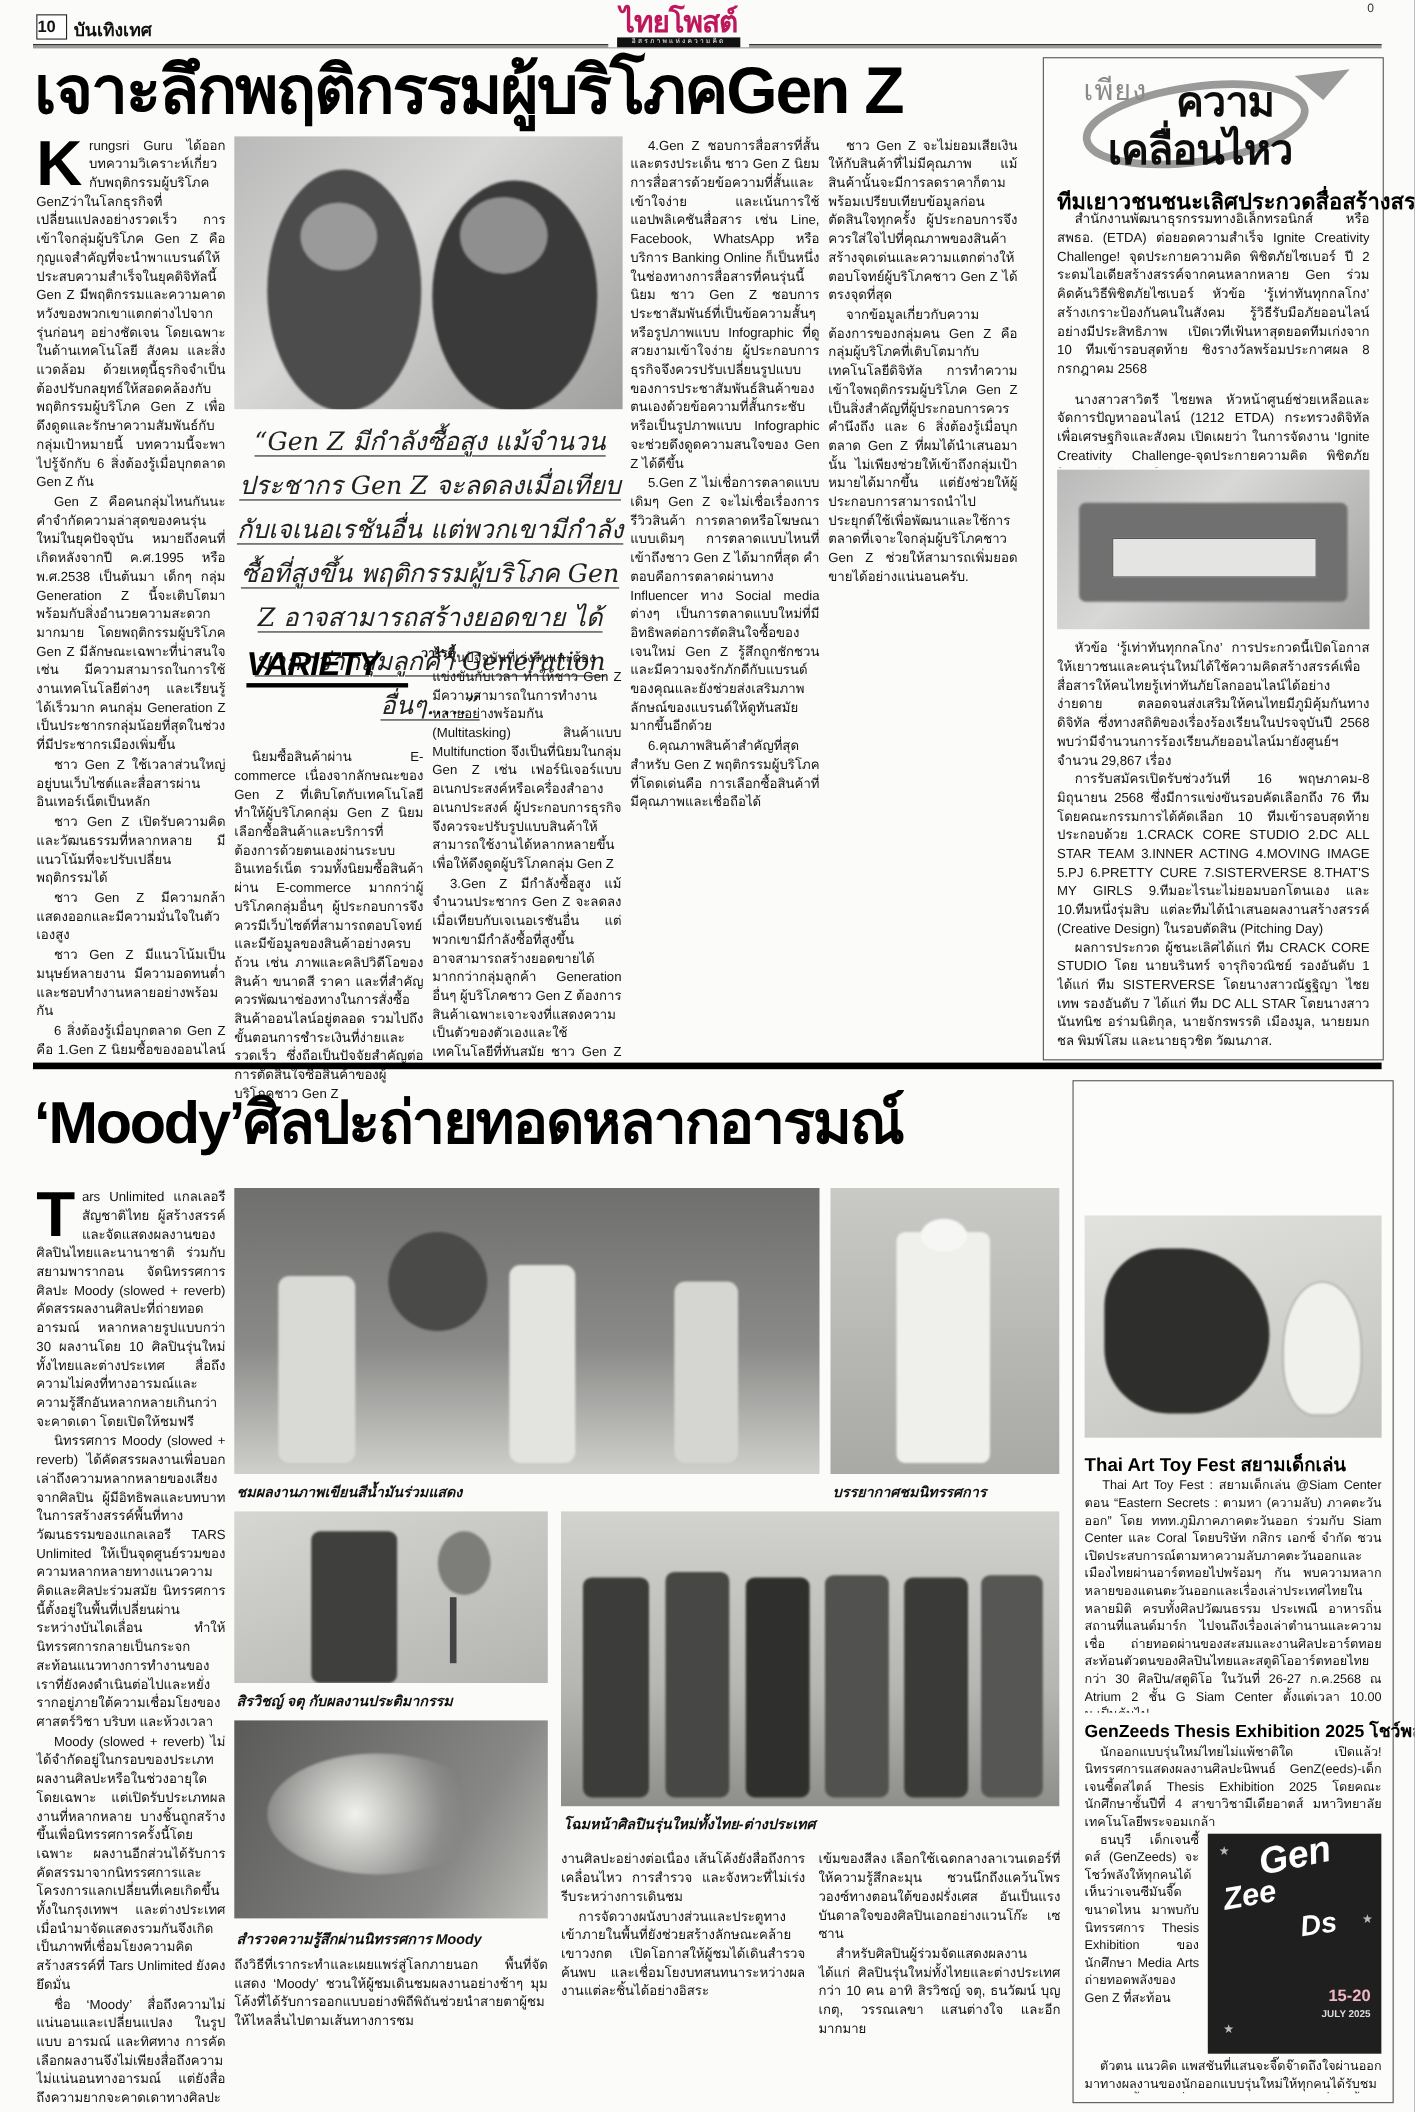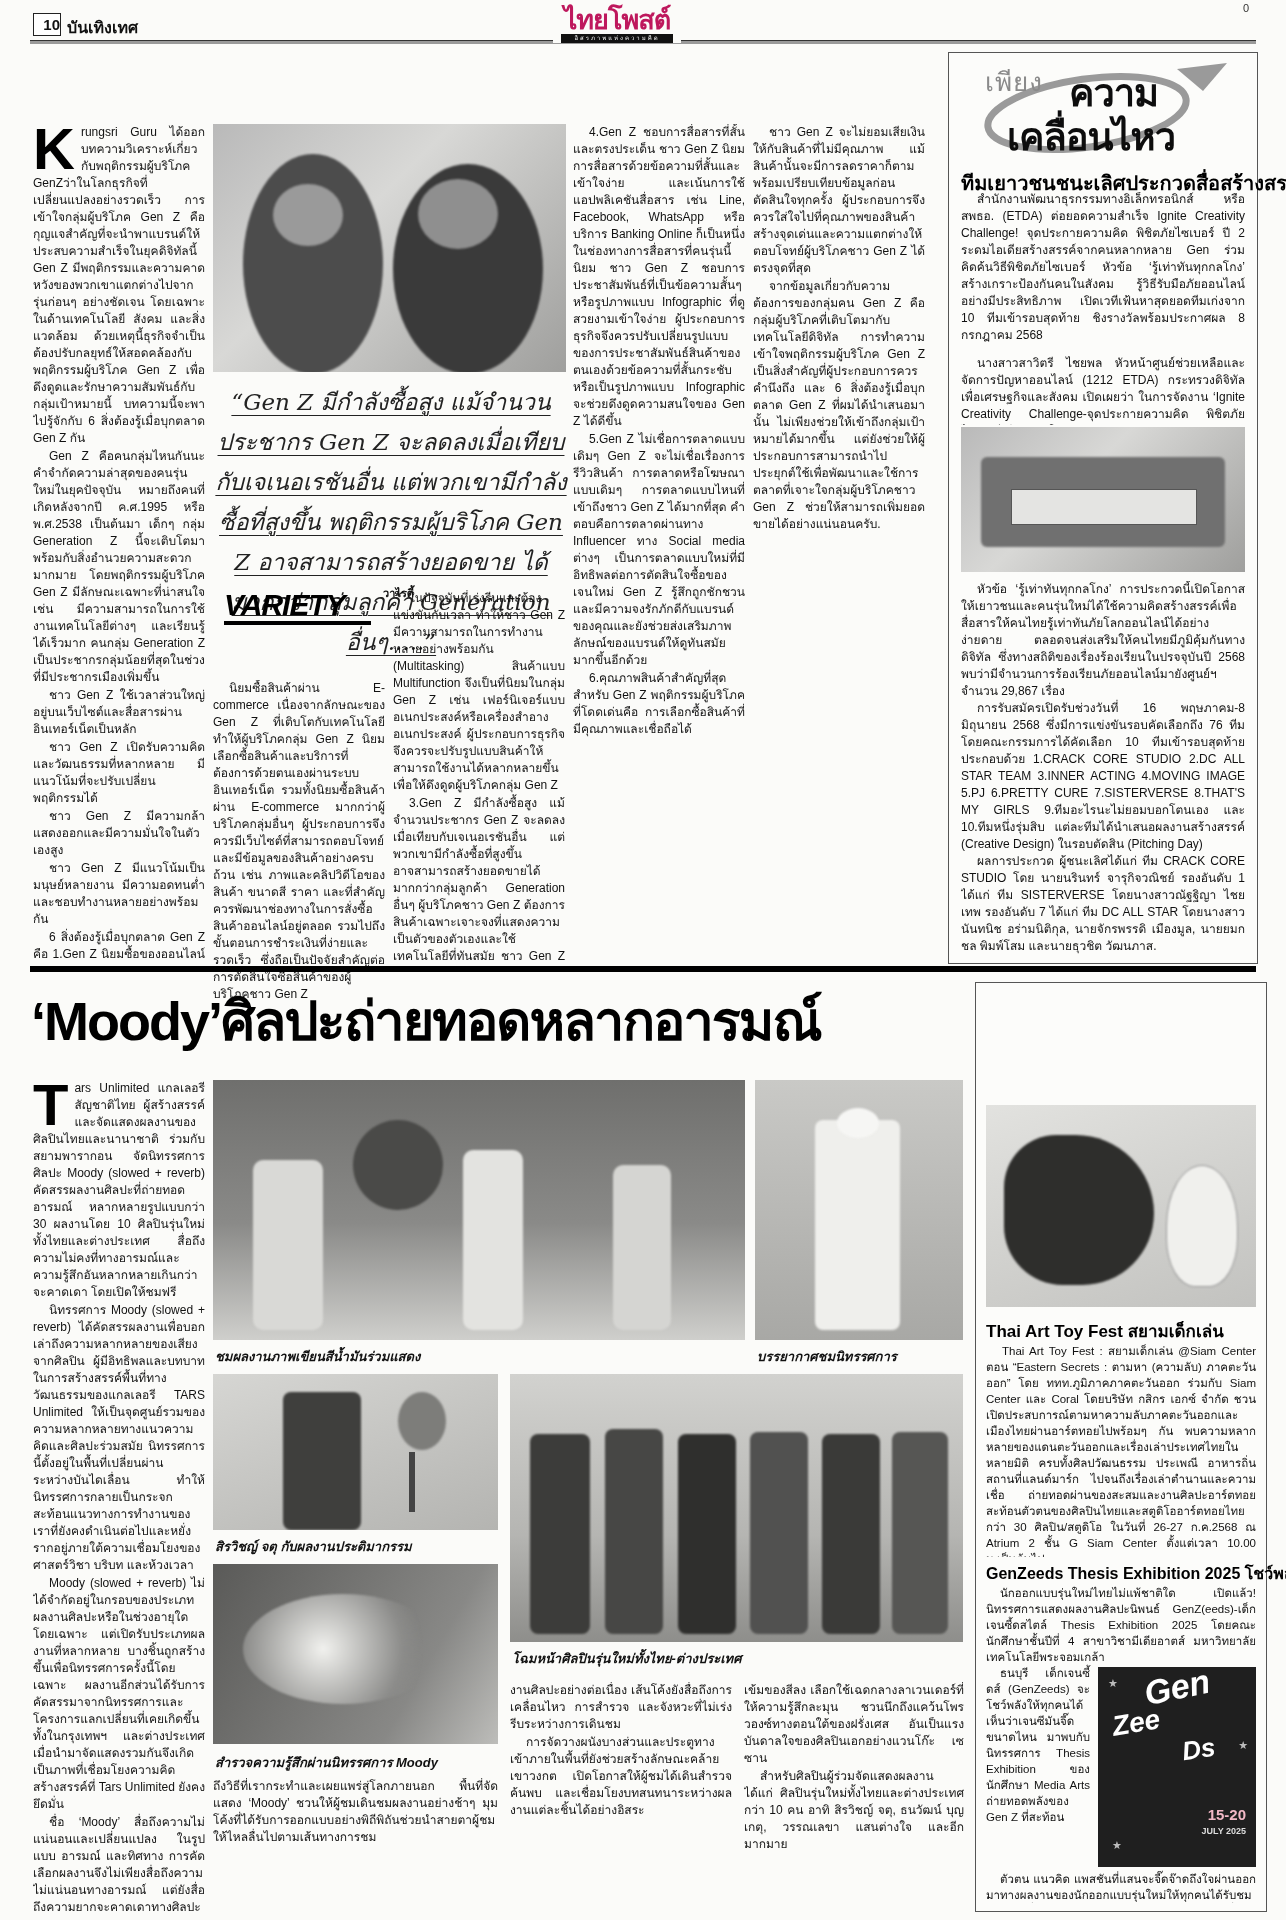--- a/index.html
+++ b/index.html
@@ -1,21 +1,21 @@
 <!DOCTYPE html>
 <html><head>
 <meta charset="utf-8">
 <style>
   html,body{margin:0;padding:0;background:#888;}
   #page{position:relative;width:1286px;height:1920px;background:#fbfbf9;overflow:hidden;
         font-family:"Liberation Sans","DejaVu Sans",sans-serif;color:#111;}
   .abs{position:absolute;}
   
   .pagenum{width:26px;height:21px;border:1.5px solid #222;font-weight:bold;font-size:15px;
-           text-align:right;line-height:21px;background:#fff;}
+           text-align:left;line-height:21px;background:#fff;}
   .section-label{font-weight:bold;font-size:16px;}
   .hdr-rule{height:3px;background:#9a9a9a;border-top:1px solid #333;}
   .masthead{background:#fbfbf9;text-align:center;padding:0 8px;}
   .masthead .mh-name{font-size:27px;font-weight:900;letter-spacing:-1px;color:#be185d;line-height:28px;display:block;}
   .masthead .mh-tag{display:block;background:#111;color:#fff;font-size:6px;letter-spacing:2px;line-height:9px;}
   .corner{font-size:11px;color:#333;}
   
   .headline1{font-size:60px;font-weight:900;letter-spacing:-2px;line-height:62px;color:#000;white-space:nowrap;}
   .headline2{font-size:54px;font-weight:900;letter-spacing:-2px;line-height:58px;color:#000;white-space:nowrap;}
   
@@ -70,20 +70,21 @@
 
   <div class="abs pagenum" style="left:33px;top:13px;">10</div>
   <div class="abs section-label" style="left:67px;top:15px;">บันเทิงเทศ</div>
   <div class="abs hdr-rule" style="left:30px;top:40px;width:1226px;"></div>
   <div class="abs masthead" style="left:553px;top:6px;width:112px;">
     <span class="mh-name">ไทยโพสต์</span>
     <span class="mh-tag">อิสรภาพแห่งความคิด</span>
   </div>
   <div class="abs corner" style="left:1243px;top:2px;">0</div>
 
+  <div class="abs headline1" style="left:31px;top:52px;">เจาะลึกพฤติกรรมผู้บริโภคGen Z</div>
 
   <div class="abs col" style="left:33px;top:124px;width:172px;height:838px;">
     <p class="noind"><span class="dropcap">K</span><span>rungsri Guru ได้ออกบทความวิเคราะห์เกี่ยวกับพฤติกรรมผู้บริโภค GenZว่าในโลกธุรกิจที่เปลี่ยนแปลงอย่างรวดเร็ว การเข้าใจกลุ่มผู้บริโภค Gen Z คือ กุญแจสำคัญที่จะนำพาแบรนด์ให้ประสบความสำเร็จในยุคดิจิทัลนี้ Gen Z มีพฤติกรรมและความคาดหวังของพวกเขาแตกต่างไปจากรุ่นก่อนๆ อย่างชัดเจน โดยเฉพาะในด้านเทคโนโลยี สังคม และสิ่งแวดล้อม ด้วยเหตุนี้ธุรกิจจำเป็นต้องปรับกลยุทธ์ให้สอดคล้องกับพฤติกรรมผู้บริโภค Gen Z เพื่อดึงดูดและรักษาความสัมพันธ์กับกลุ่มเป้าหมายนี้ บทความนี้จะพาไปรู้จักกับ 6 สิ่งต้องรู้เมื่อบุกตลาด Gen Z กัน</span></p>
     <p>Gen Z คือคนกลุ่มไหนกันนะ คำจำกัดความล่าสุดของคนรุ่นใหม่ในยุคปัจจุบัน หมายถึงคนที่เกิดหลังจากปี ค.ศ.1995 หรือ พ.ศ.2538 เป็นต้นมา เด็กๆ กลุ่ม Generation Z นี้จะเติบโตมาพร้อมกับสิ่งอำนวยความสะดวกมากมาย โดยพฤติกรรมผู้บริโภค Gen Z มีลักษณะเฉพาะที่น่าสนใจ เช่น มีความสามารถในการใช้งานเทคโนโลยีต่างๆ และเรียนรู้ได้เร็วมาก คนกลุ่ม Generation Z เป็นประชากรกลุ่มน้อยที่สุดในช่วงที่มีประชากรเมืองเพิ่มขึ้น</p>
     <p>ชาว Gen Z ใช้เวลาส่วนใหญ่อยู่บนเว็บไซต์และสื่อสารผ่านอินเทอร์เน็ตเป็นหลัก</p>
     <p>ชาว Gen Z เปิดรับความคิดและวัฒนธรรมที่หลากหลาย มีแนวโน้มที่จะปรับเปลี่ยนพฤติกรรมได้</p>
     <p>ชาว Gen Z มีความกล้าแสดงออกและมีความมั่นใจในตัวเองสูง</p>
     <p>ชาว Gen Z มีแนวโน้มเป็นมนุษย์หลายงาน มีความอดทนต่ำและชอบทำงานหลายอย่างพร้อมกัน</p>
     <p>6 สิ่งต้องรู้เมื่อบุกตลาด Gen Z คือ 1.Gen Z นิยมซื้อของออนไลน์ พฤติกรรมผู้บริโภค Gen Z แสดงให้เห็นถึงความนิยมในการซื้อสินค้าผ่านช่องทางออนไลน์ โดยมากกว่าครึ่งของชาว Gen Z</p>
   </div>

